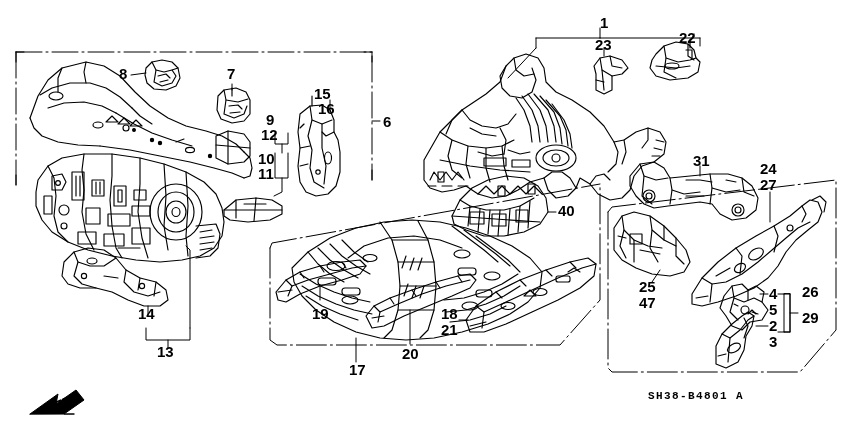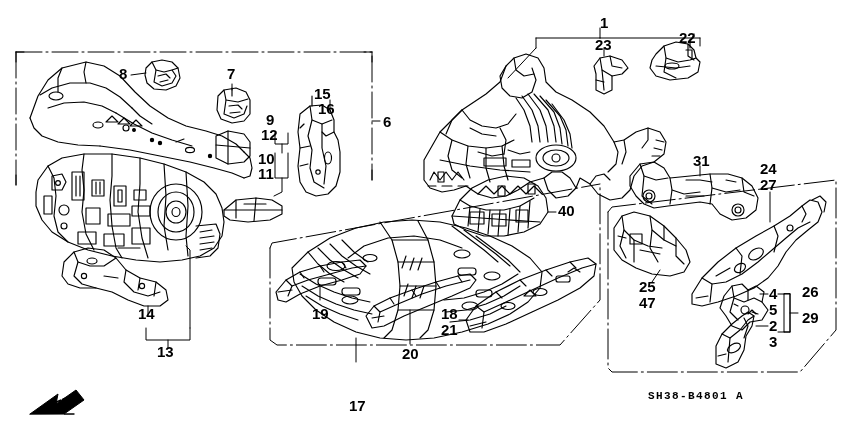--- a/index.html
+++ b/index.html
@@ -572,21 +572,21 @@
 
   <div class="lbl" style="left:693px;top:153px;text-align:center;">31</div>
   <div class="lbl" style="left:760px;top:161px;">24</div>
   <div class="lbl" style="left:760px;top:177px;">27</div>
   <div class="lbl" style="left:558px;top:203px;">40</div>
 
   <div class="lbl" style="left:138px;top:306px;">14</div>
   <div class="lbl" style="left:157px;top:344px;">13</div>
 
   <div class="lbl" style="left:312px;top:306px;">19</div>
-  <div class="lbl" style="left:349px;top:362px;margin-top:36px;">17</div>
+  <div class="lbl" style="left:349px;top:362px;">17</div>
   <div class="lbl" style="left:402px;top:346px;">20</div>
   <div class="lbl" style="left:441px;top:306px;">18</div>
   <div class="lbl" style="left:441px;top:322px;">21</div>
 
   <div class="lbl" style="left:639px;top:279px;">25</div>
   <div class="lbl" style="left:639px;top:295px;">47</div>
 
   <div class="lbl" style="left:769px;top:286px;">4</div>
   <div class="lbl" style="left:769px;top:302px;">5</div>
   <div class="lbl" style="left:769px;top:318px;">2</div>

